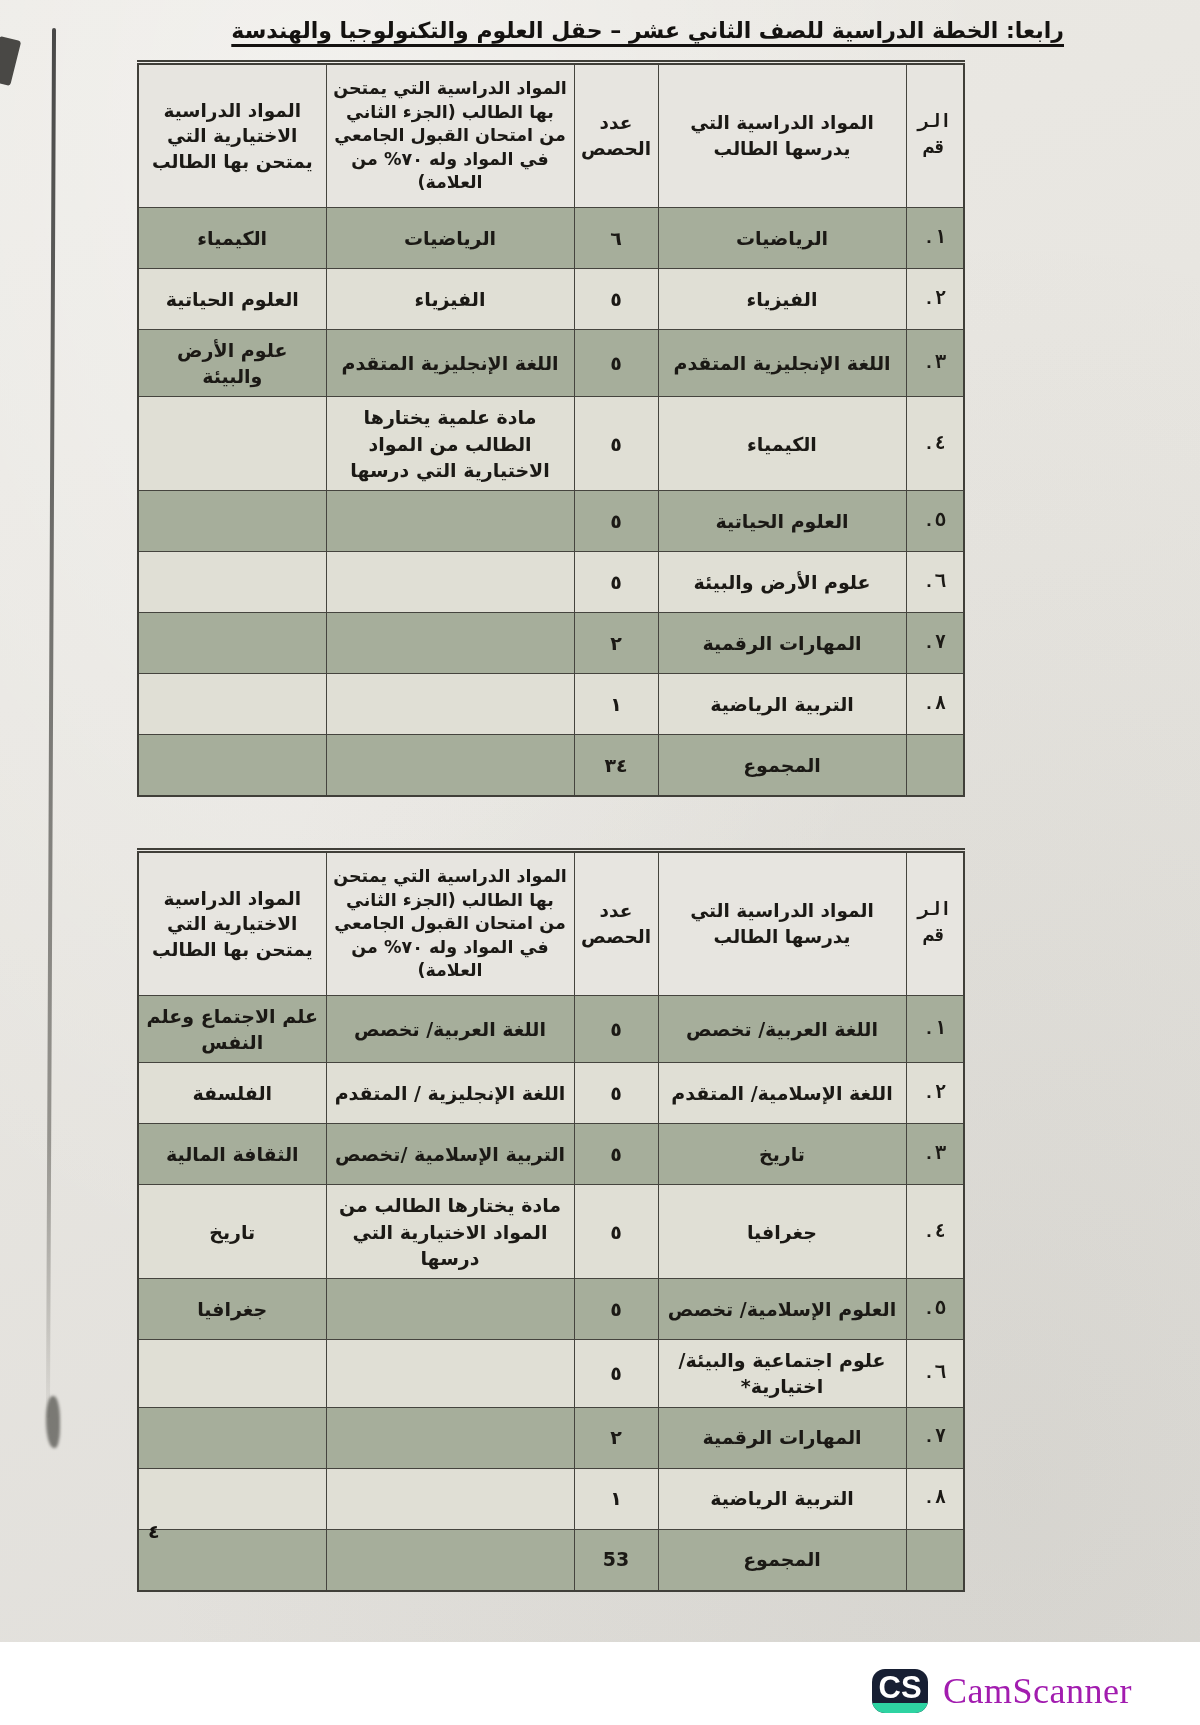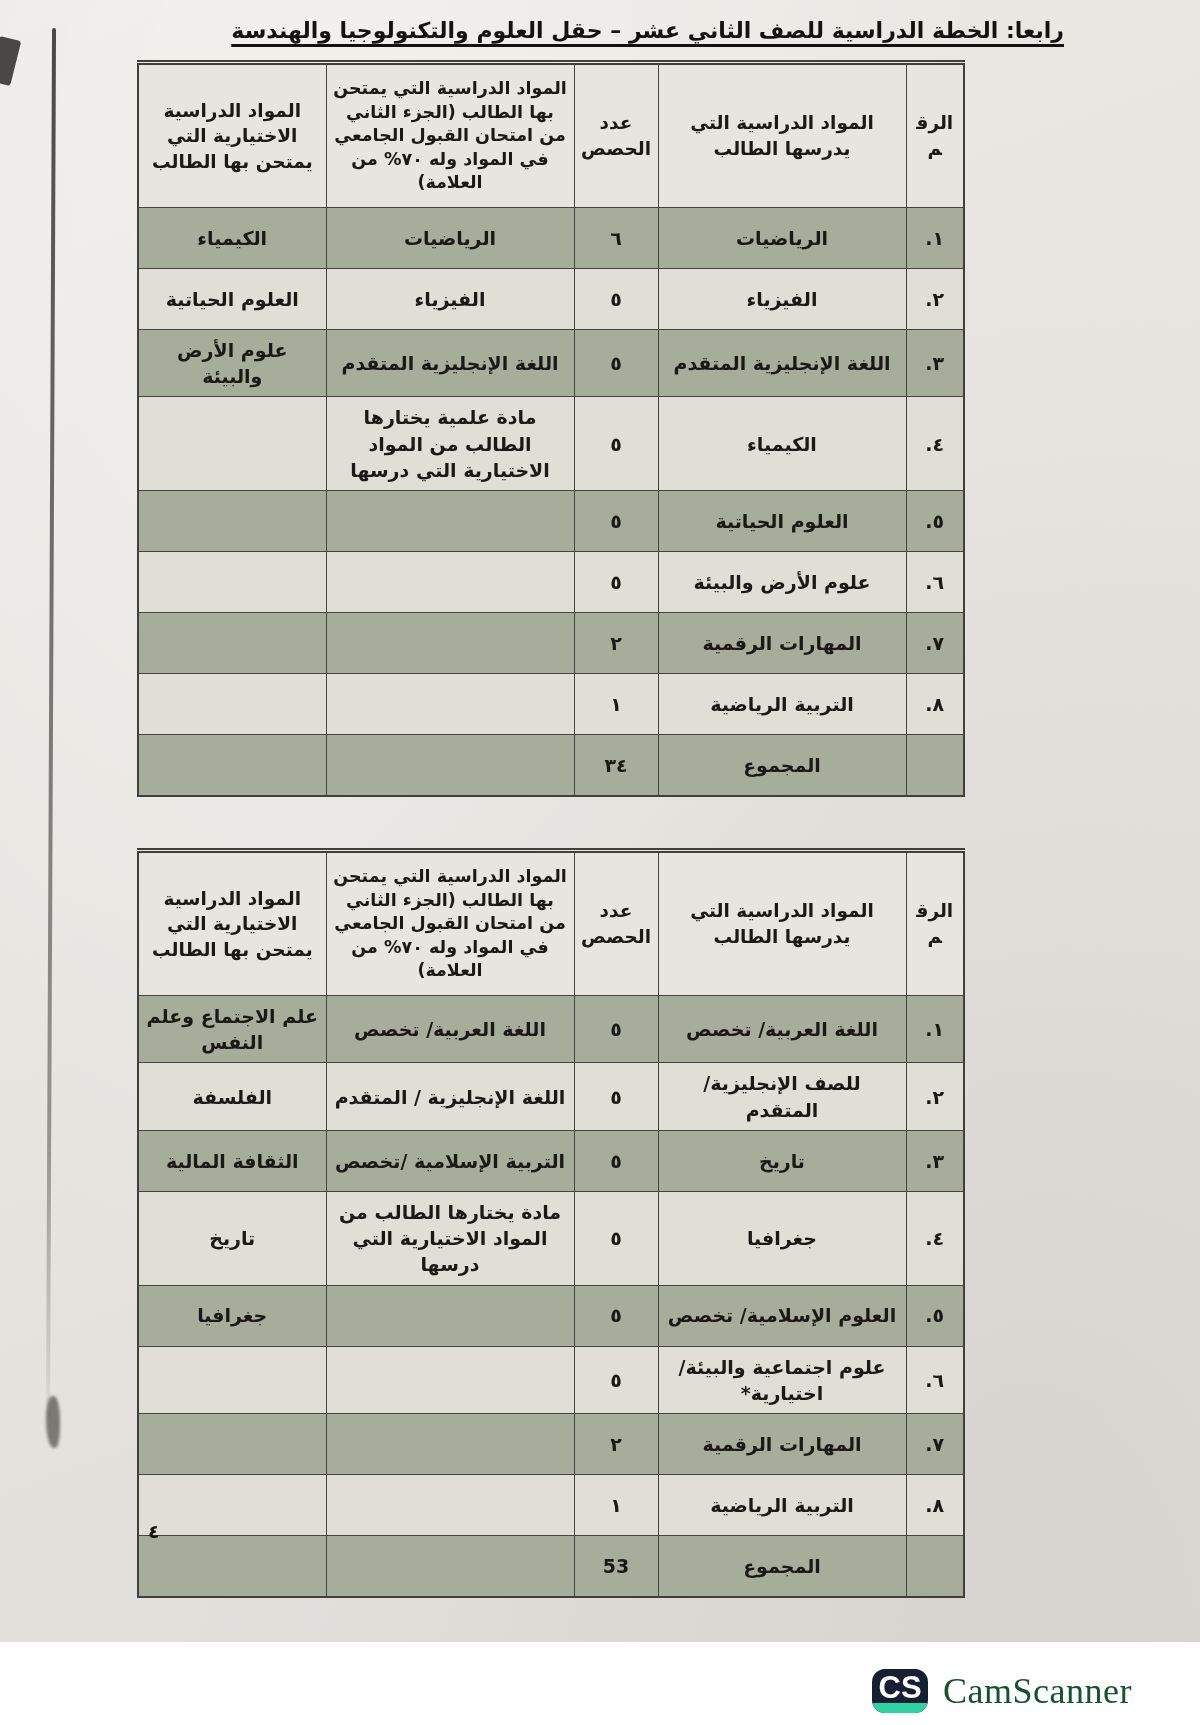--- a/index.html
+++ b/index.html
@@ -54,21 +54,21 @@
     text-align:center;vertical-align:middle;
     font-weight:bold;font-size:19px;line-height:1.38;color:#1b1915;
     padding:7px 6px;height:46px;word-wrap:break-word;
     background:var(--row-light,#e0dfd5);
   }
   table.sched{border:2.5px solid #403f39;border-top:5px double #403f39;}
   table.sched thead td{height:118px;font-size:18.5px;background:var(--paper,#e7e5e0);}
   table.sched thead td.c-exam{font-size:17.5px;line-height:1.34;padding:12px 5px;text-align:center;}
   table.sched tbody tr:nth-child(odd) td,
   table.sched tfoot td{background:var(--row-shade,#a6ae9b);}
-  td.c-num{direction:ltr;}
+  td.c-num{direction:ltr;font-family:Liberation Mono, monospace;}
   
   .footer-line{
     position:absolute;top:1518px;right:238px;
     font-size:19px;font-weight:bold;color:#14120f;white-space:nowrap;
   }
   .page-number{
     position:absolute;top:1520px;left:148px;
     font-size:19px;font-weight:bold;color:#14120f;
   }
   
@@ -81,21 +81,21 @@
     position:relative;width:56px;height:44px;border-radius:13px;
     background:#18203400;background-color:#171f33;overflow:hidden;
     display:flex;align-items:center;justify-content:center;
   }
   .cs-text{
     color:#ffffff;font-family:"Liberation Sans",sans-serif;
     font-weight:bold;font-size:31px;letter-spacing:0px;margin-top:-6px;
   }
   .cs-teal{position:absolute;bottom:0;left:0;width:100%;height:10px;background:var(--cs-teal,#2ed3a2);}
   .cs-name{
-    font-family:"Liberation Serif",serif;font-size:36px;color:#14532d;letter-spacing:.5px;
+    font-family:"Liberation Serif",serif;font-size:36px;color:#a21caf;letter-spacing:.5px;
   }
 </style>
 </head>
 <body>
 
 <div class="page">
   <div class="scan-area">
 
     <div class="corner-mark"></div>
     <div class="crease"></div>
@@ -210,21 +210,21 @@
       <tbody>
           <tr>
             <td class="c-num">.١</td>
             <td class="c-subject">اللغة العربية/ تخصص</td>
             <td class="c-periods">٥</td>
             <td class="c-exam">اللغة العربية/ تخصص</td>
             <td class="c-elective">علم الاجتماع وعلم النفس</td>
           </tr>
           <tr>
             <td class="c-num">.٢</td>
-            <td class="c-subject">للصف الإنجليزية/ المتقدم</td>
+            <td class="c-subject">اللغة الإسلامية/ المتقدم</td>
             <td class="c-periods">٥</td>
             <td class="c-exam">اللغة الإنجليزية / المتقدم</td>
             <td class="c-elective">الفلسفة</td>
           </tr>
           <tr>
             <td class="c-num">.٣</td>
             <td class="c-subject">تاريخ</td>
             <td class="c-periods">٥</td>
             <td class="c-exam">التربية الإسلامية /تخصص</td>
             <td class="c-elective">الثقافة المالية</td>

